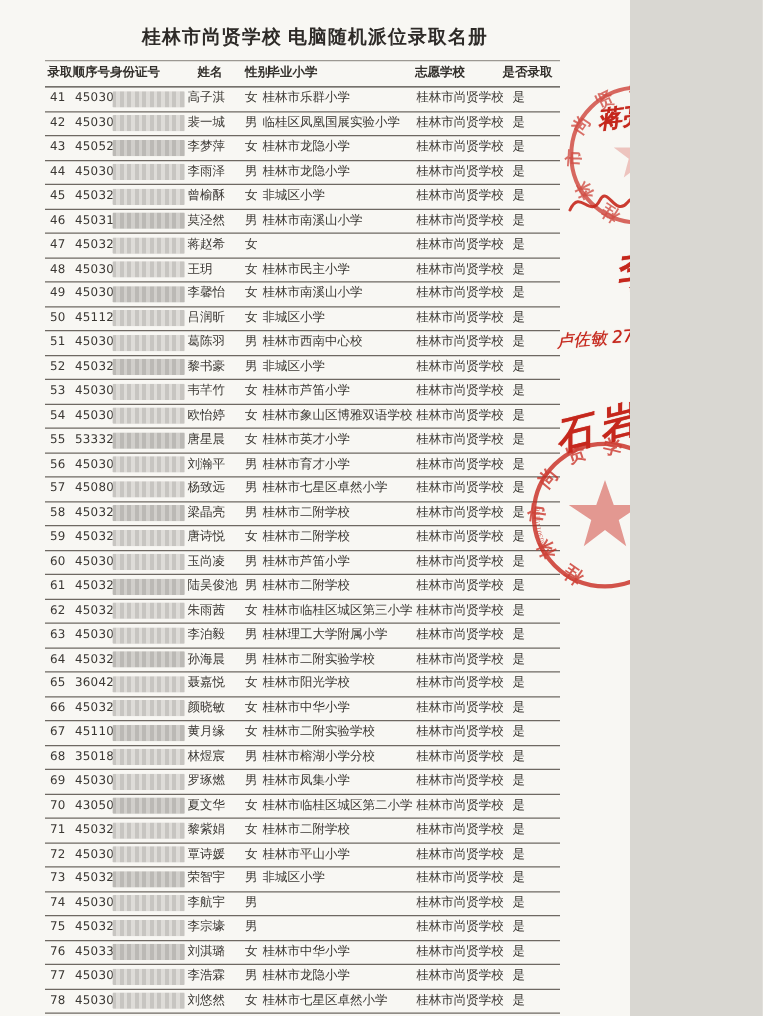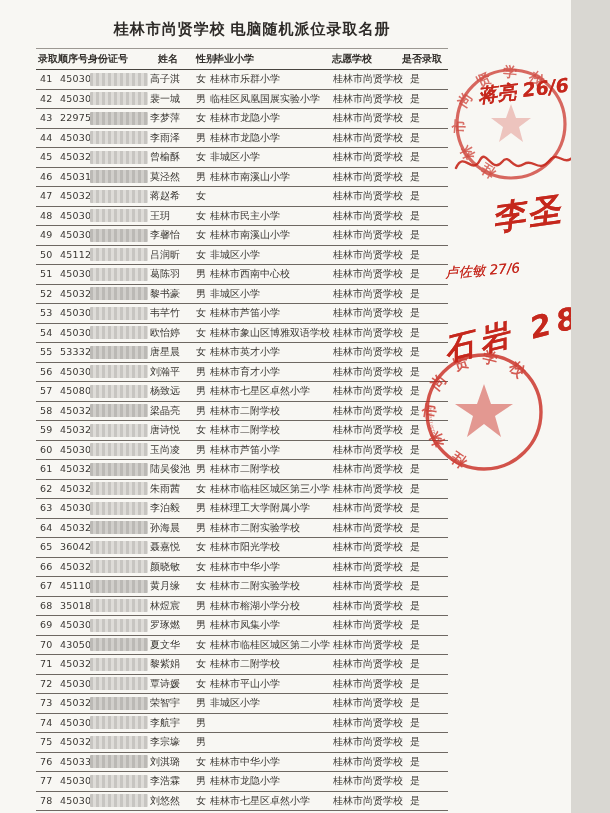--- a/index.html
+++ b/index.html
@@ -1,17 +1,17 @@
 <!DOCTYPE html>
 <html><head>
 <meta charset="utf-8">
 <style>
   html,body{margin:0;padding:0;background:#d9d7d2;}
   .page{
-    position:relative;width:571px;height:813px;overflow:hidden;
+    position:relative;width:504px;height:813px;overflow:hidden;
     background:#f8f7f3;
     font-family:"Liberation Serif", serif;
     color:#3a3733;
   }
   
   .title{
     position:absolute;top:20px;left:36px;width:432px;
     text-align:center;font-size:15px;font-weight:bold;
     letter-spacing:1px;color:#2e2b28;
   }
@@ -96,21 +96,21 @@
           <span class="c cids num">0013</span>
           <span class="c cn">裴一城</span>
           <span class="c cg">男</span>
           <span class="c cs">临桂区凤凰国展实验小学</span>
           <span class="c cc">桂林市尚贤学校</span>
           <span class="c ca">是</span>
           <span class="blur"></span>
         </div>
         <div class="row">
           <span class="c co num">43</span>
-          <span class="c cidp num">22975</span>
+          <span class="c cidp num">45052</span>
           <span class="c cids num">7383</span>
           <span class="c cn">李梦萍</span>
           <span class="c cg">女</span>
           <span class="c cs">桂林市龙隐小学</span>
           <span class="c cc">桂林市尚贤学校</span>
           <span class="c ca">是</span>
           <span class="blur"></span>
         </div>
         <div class="row">
           <span class="c co num">44</span>

